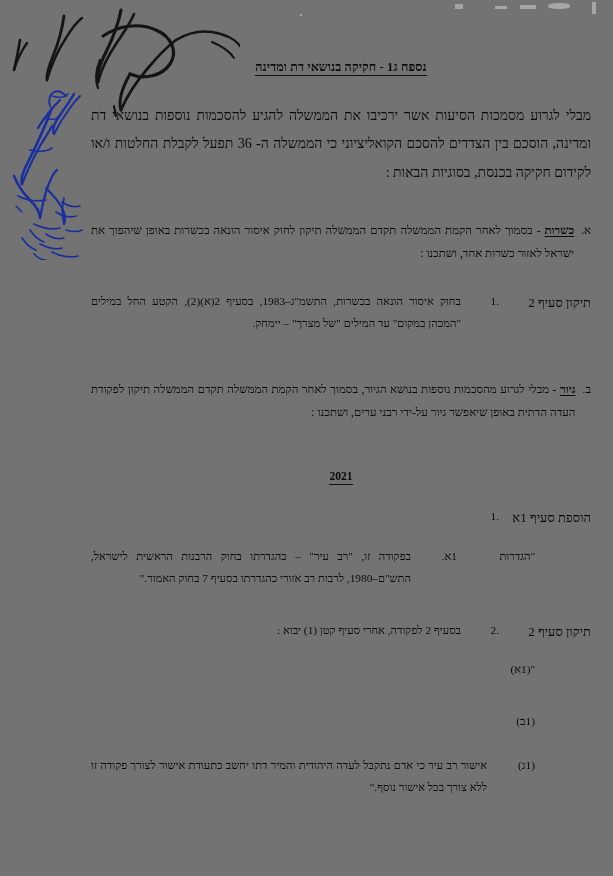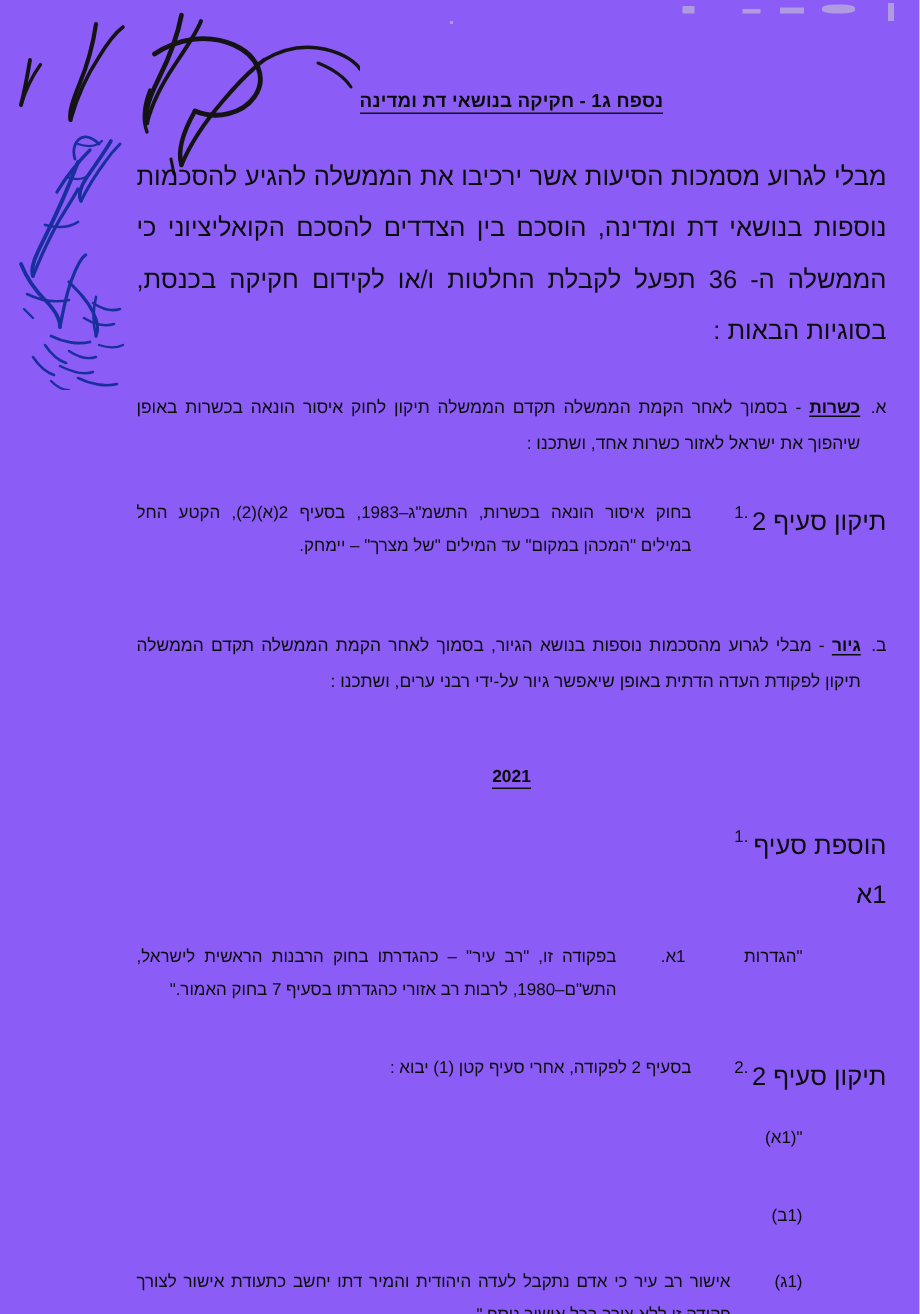--- a/index.html
+++ b/index.html
@@ -6,23 +6,23 @@
   html, body {
     margin: 0;
     padding: 0;
     background: #ffffff;
   }
 
   .page {
     position: relative;
     width: 613px;
     height: 876px;
-    background: #8b5cf6;
+    background: #737373;
     overflow: hidden;
-    font-family: Liberation Sans, sans-serif;
+    font-family: Liberation Serif, serif;
     color: #0b0b0b;
     direction: rtl;
   }
 
   
   .scan-top-speck {
     position: absolute;
     background: #cfcfd4;
     opacity: .55;
   }
@@ -52,25 +52,25 @@
     letter-spacing: .1px;
     margin: 0 0 26px 0;
     padding-bottom: 1px;
   }
   .doc-title span {
     border-bottom: 1.3px solid #111;
     padding-bottom: 1px;
   }
 
   .para {
-    font-size: 17px;
+    font-size: 14px;
     line-height: 2.02;
     text-align: justify;
     text-justify: inter-word;
-    margin: 0 0 22px 0;
+    margin: 0 0 32px 0;
   }
 
   
   .lettered {
     display: flex;
     flex-direction: row;
     gap: 7px;
     margin: 0 0 16px 0;
   }
   .lettered .marker {
@@ -107,21 +107,21 @@
 
   
   .amend {
     display: flex;
     flex-direction: row;
     align-items: flex-start;
     margin: 0 0 14px 0;
   }
   .amend .side-label {
     flex: 0 0 92px;
-    font-size: 17px;
+    font-size: 13px;
     line-height: 1.95;
     padding-top: 0;
   }
   .amend .num {
     flex: 0 0 30px;
     font-size: 11.3px;
     line-height: 1.95;
     direction: ltr;
     text-align: right;
     padding-left: 8px;

